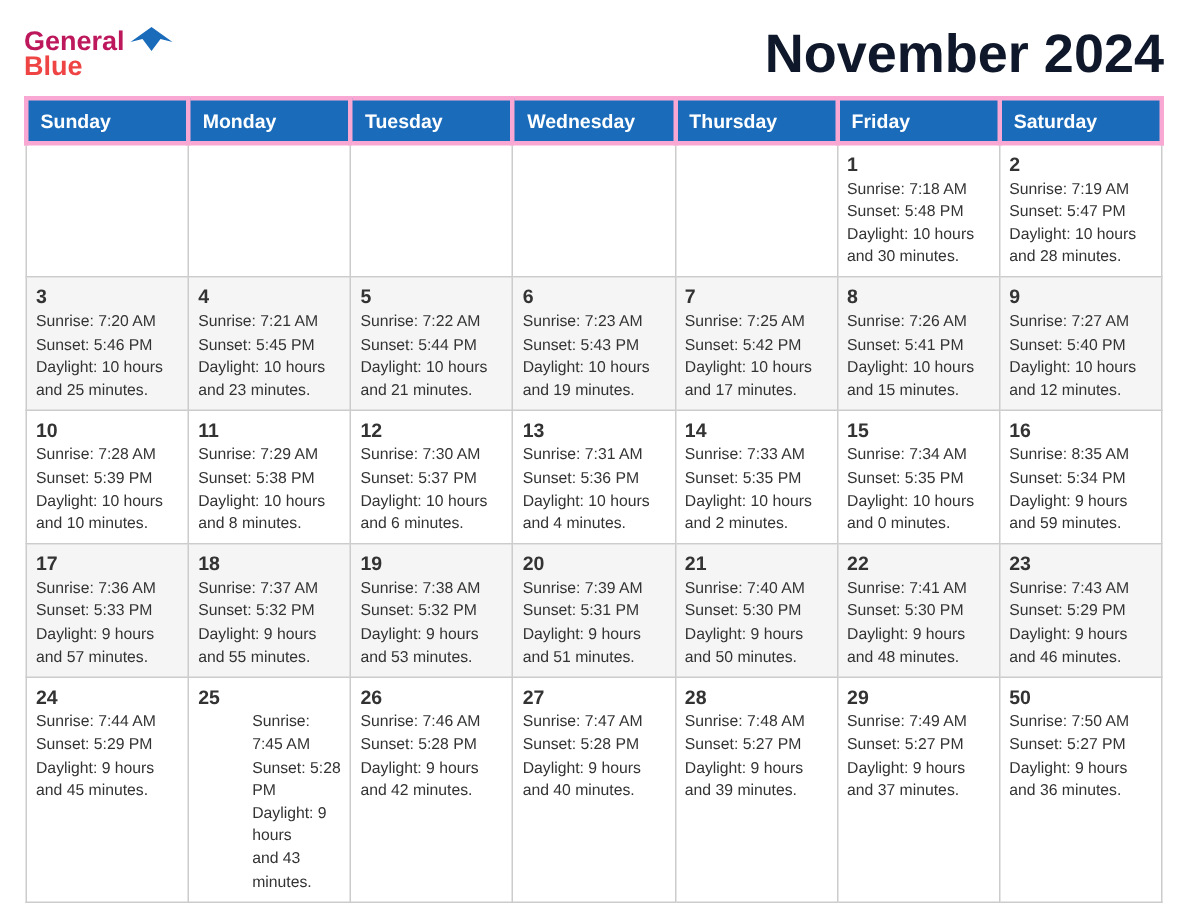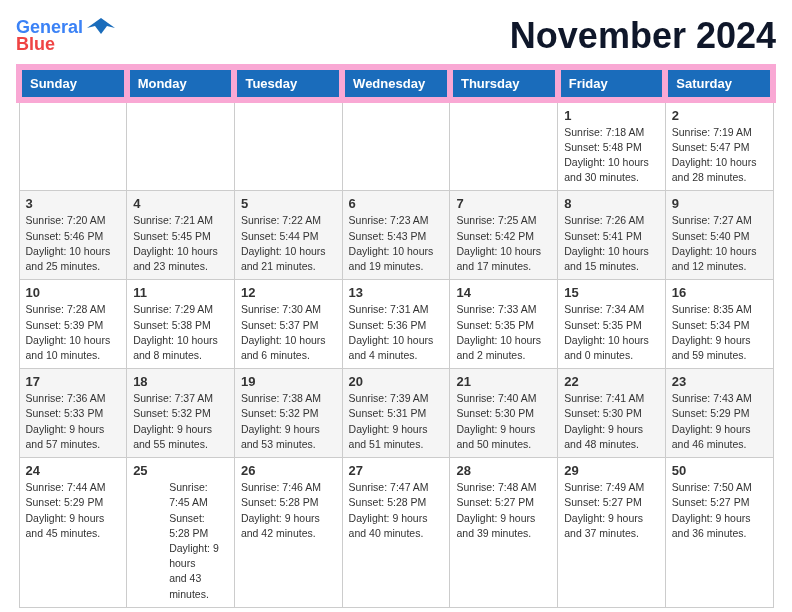--- a/index.html
+++ b/index.html
@@ -45,21 +45,21 @@
       border-collapse: collapse;
       border: 1px solid #ccc;
     }
     .calendar th {
       background: #1a6cbb;
       color: #fff;
       font-size: 13px;
       font-weight: bold;
       padding: 6px 8px;
       text-align: left;
-      border: 6px solid #f9a8d4;
+      border: 3px solid #f9a8d4;
     }
     .calendar td {
       vertical-align: top;
       padding: 5px 6px;
       border: 1px solid #ccc;
       font-size: 10.5px;
       color: #333;
       width: 108px;
       min-height: 80px;
       background: #fff;
@@ -81,21 +81,21 @@
     .empty-cell {
       background: #fff !important;
     }
   </style>
 </head>
 <body>
 
 <div class="header">
   <div class="logo">
     <div class="logo-text-wrap">
-      <span style="font-size:18px;font-weight:bold;color:#3b82f6;">General</span>
+      <span style="font-size:18px;font-weight:bold;color:#be185d;">General</span>
       <svg width="28" height="22" viewBox="0 0 28 22" style="margin-left:2px;">
         <polygon points="14,2 28,12 20,10 14,18 8,10 0,12" fill="#1a6cbb"></polygon>
       </svg>
     </div>
     <span style="font-size:18px;font-weight:bold;color:#ef4444;margin-top:-4px;">Blue</span>
   </div>
   <div class="title-block">
     <div class="title-month">November 2024</div>
   </div>
 </div>

